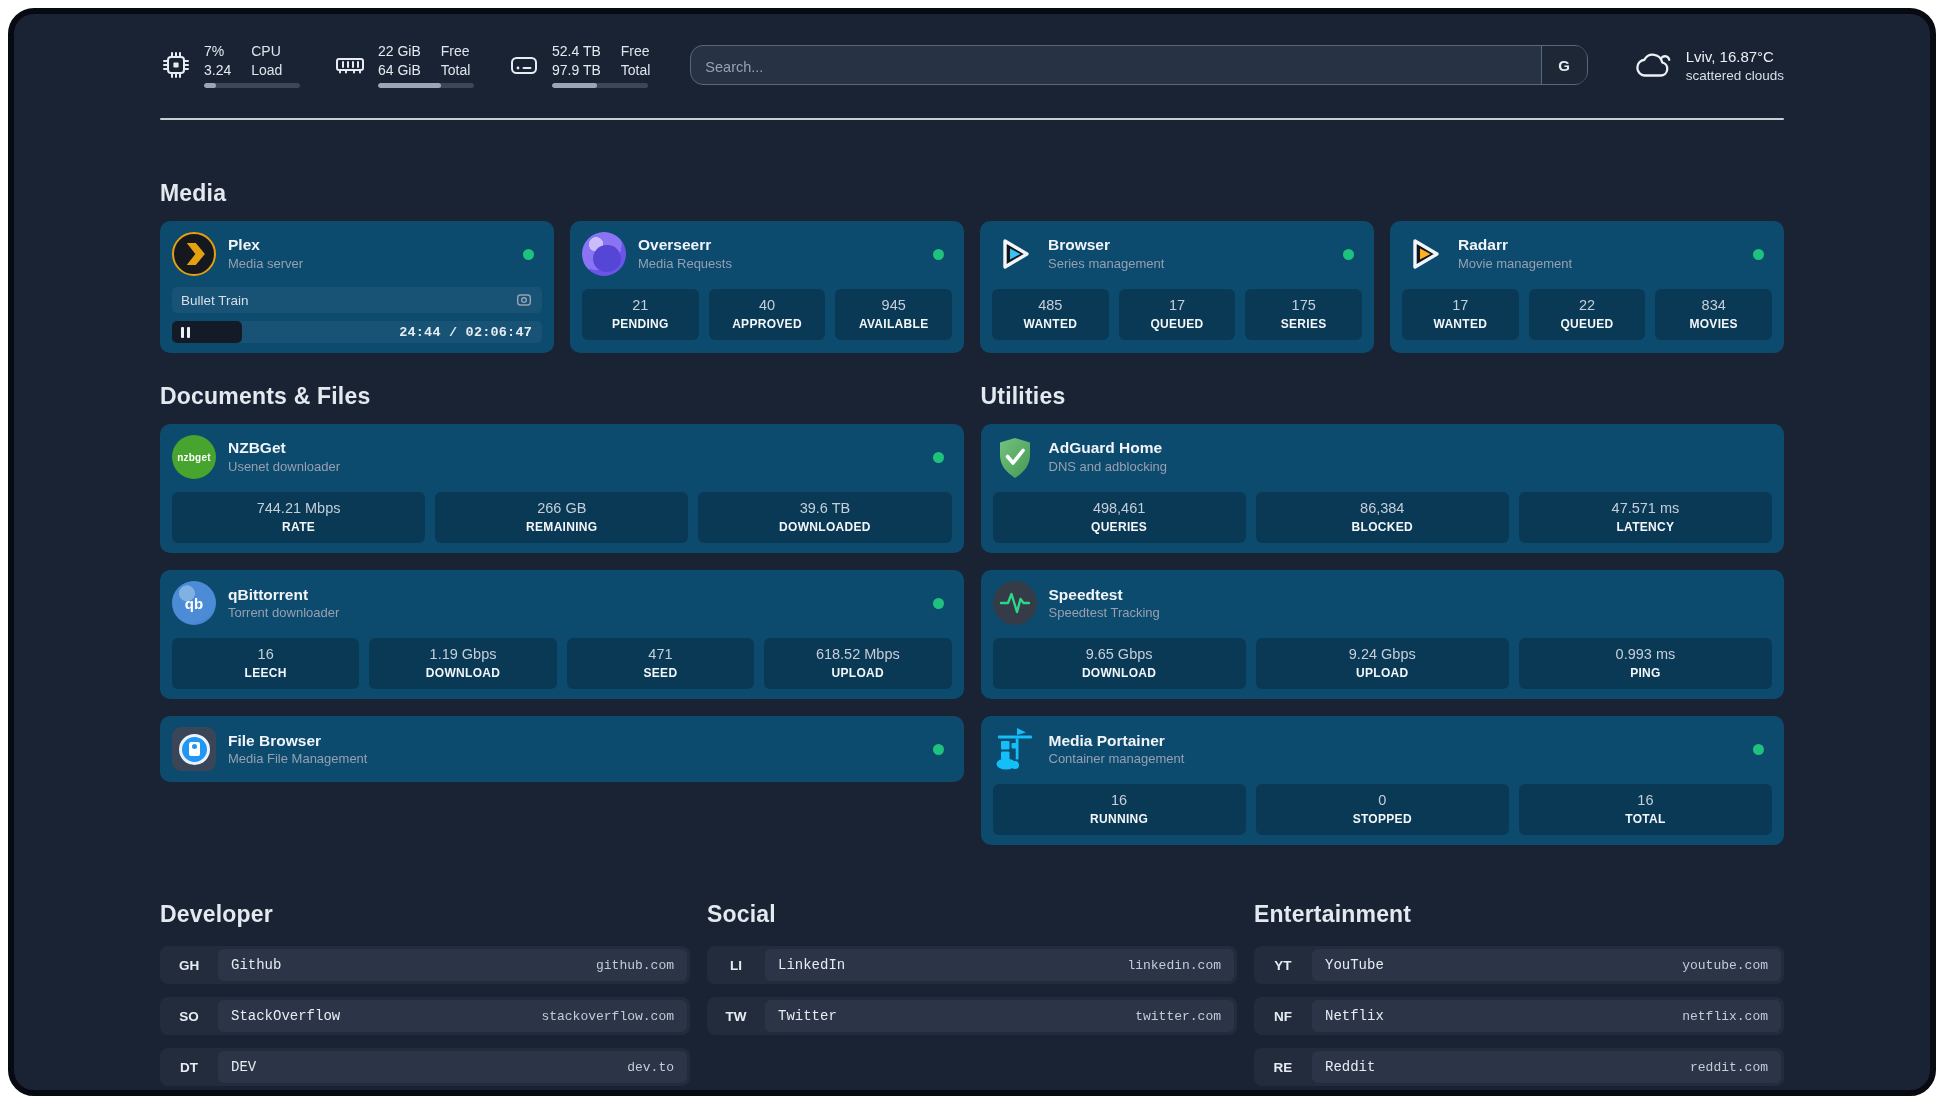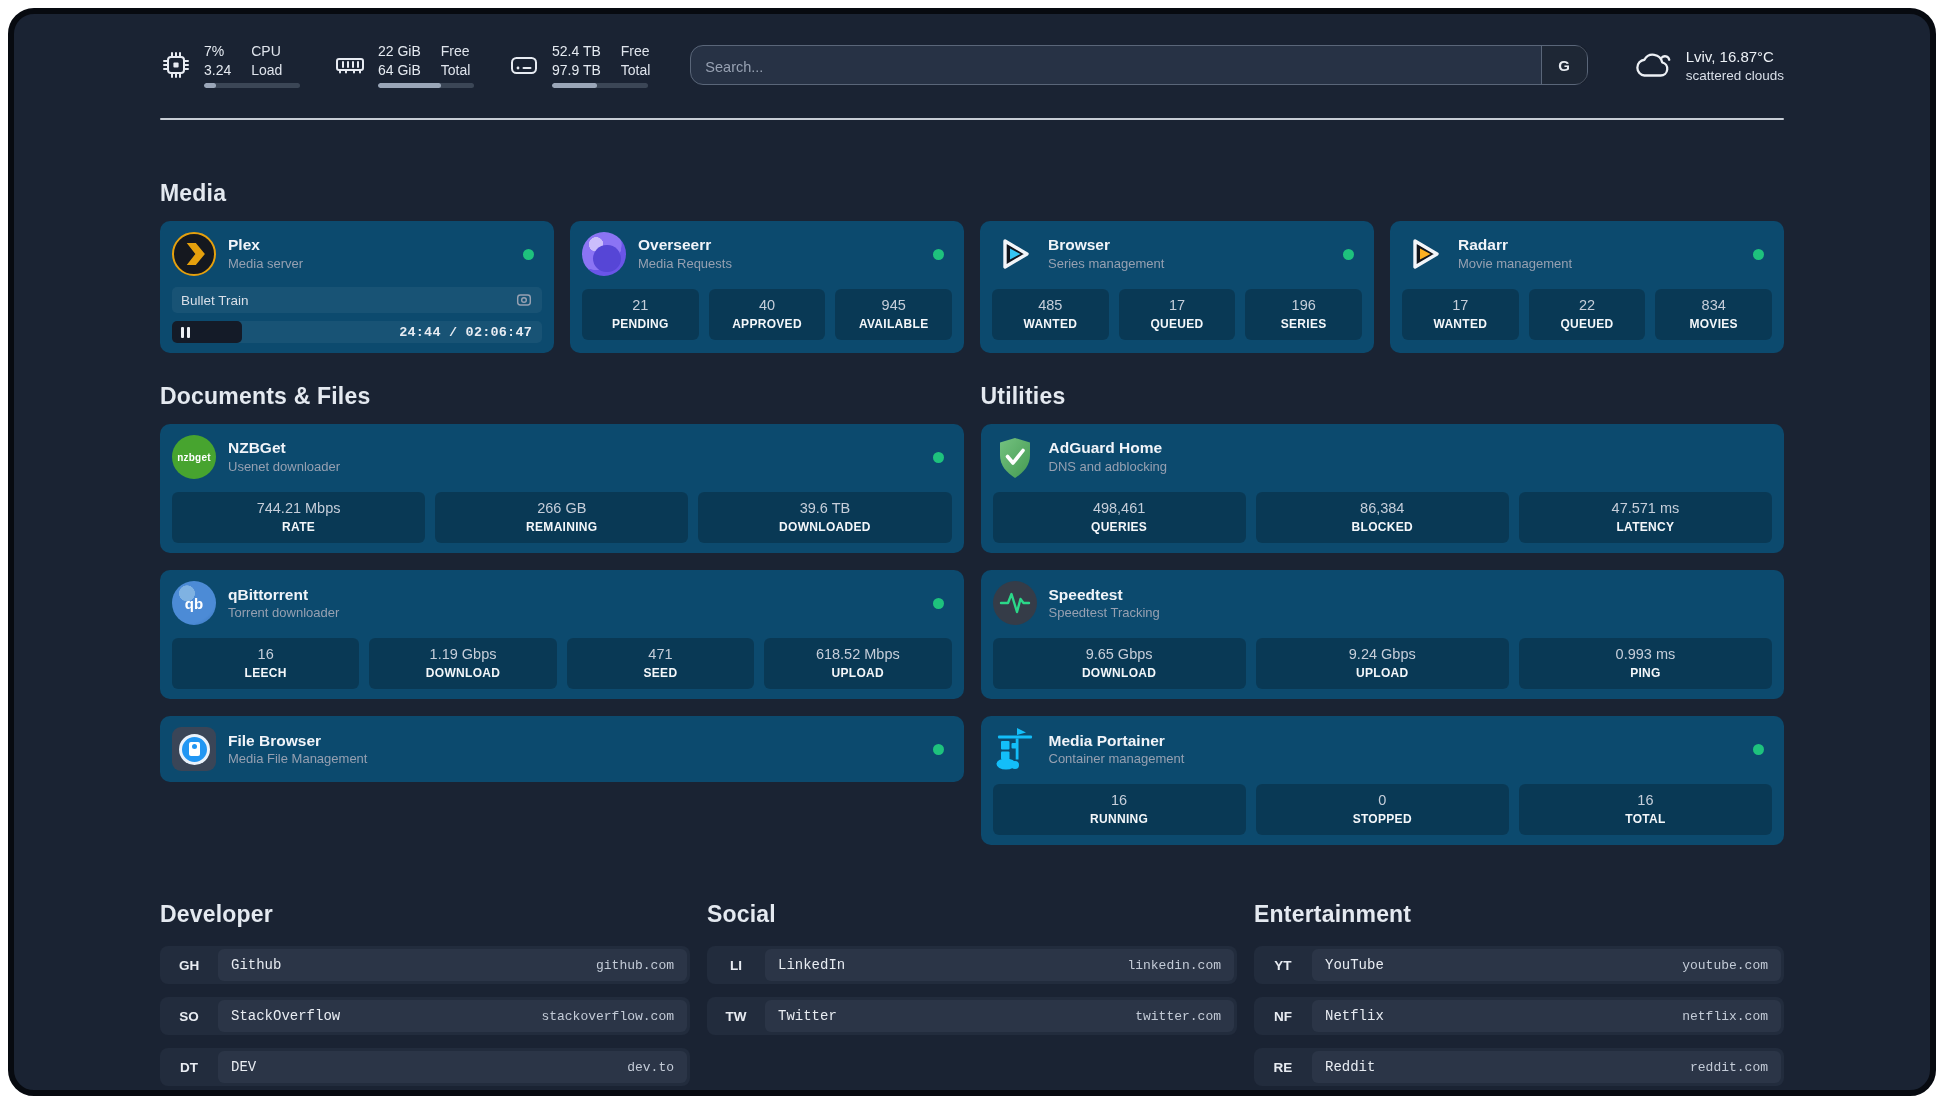--- a/index.html
+++ b/index.html
@@ -299,21 +299,21 @@
         <div class="stat-row">
           <div class="stat">
             <div class="stat-value">485</div>
             <div class="stat-label">WANTED</div>
           </div>
           <div class="stat">
             <div class="stat-value">17</div>
             <div class="stat-label">QUEUED</div>
           </div>
           <div class="stat">
-            <div class="stat-value">196</div>
+            <div class="stat-value">175</div>
             <div class="stat-label">SERIES</div>
           </div>
         </div>
       </div>
 
       <div class="card">
         <div class="card-head">
           <div class="svc-icon">
             <svg viewBox="0 0 44 44">
               <path d="M13 9 L35 22 L13 35 Z" fill="#10141c" stroke="#F2F5F9" stroke-width="3.4" stroke-linejoin="round"></path>

